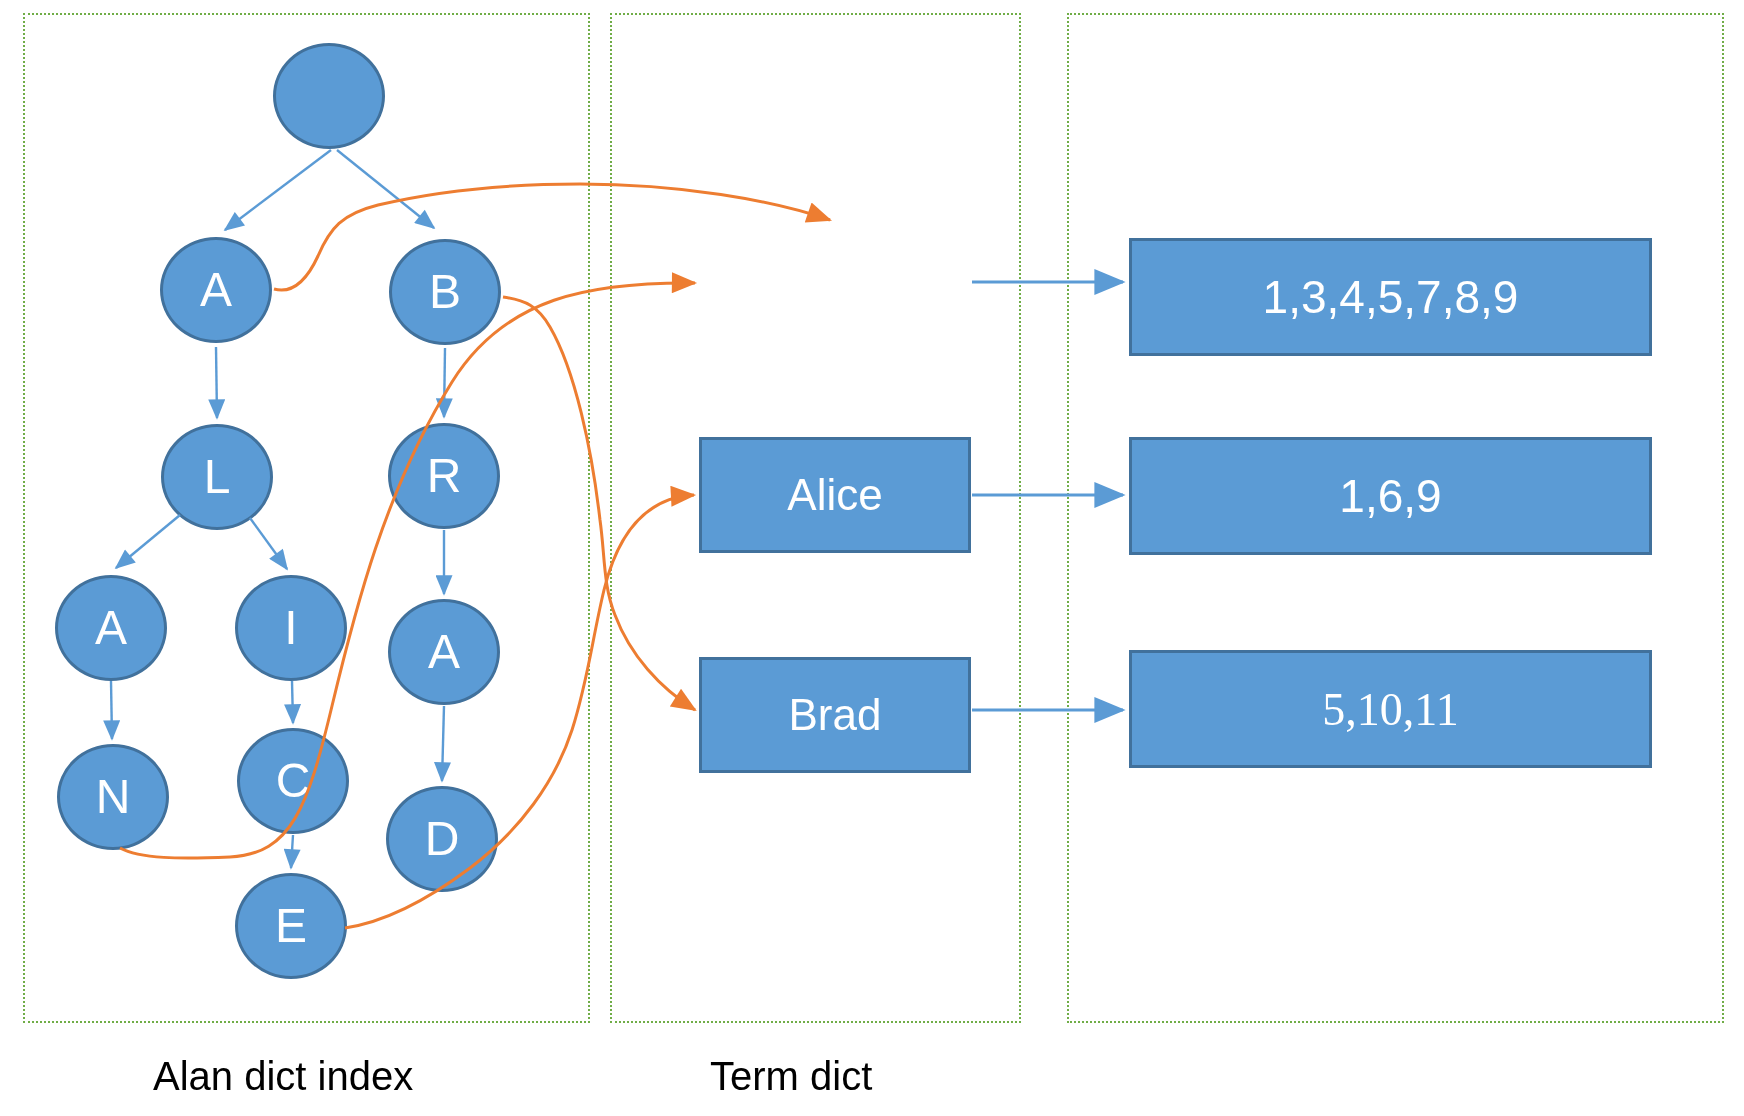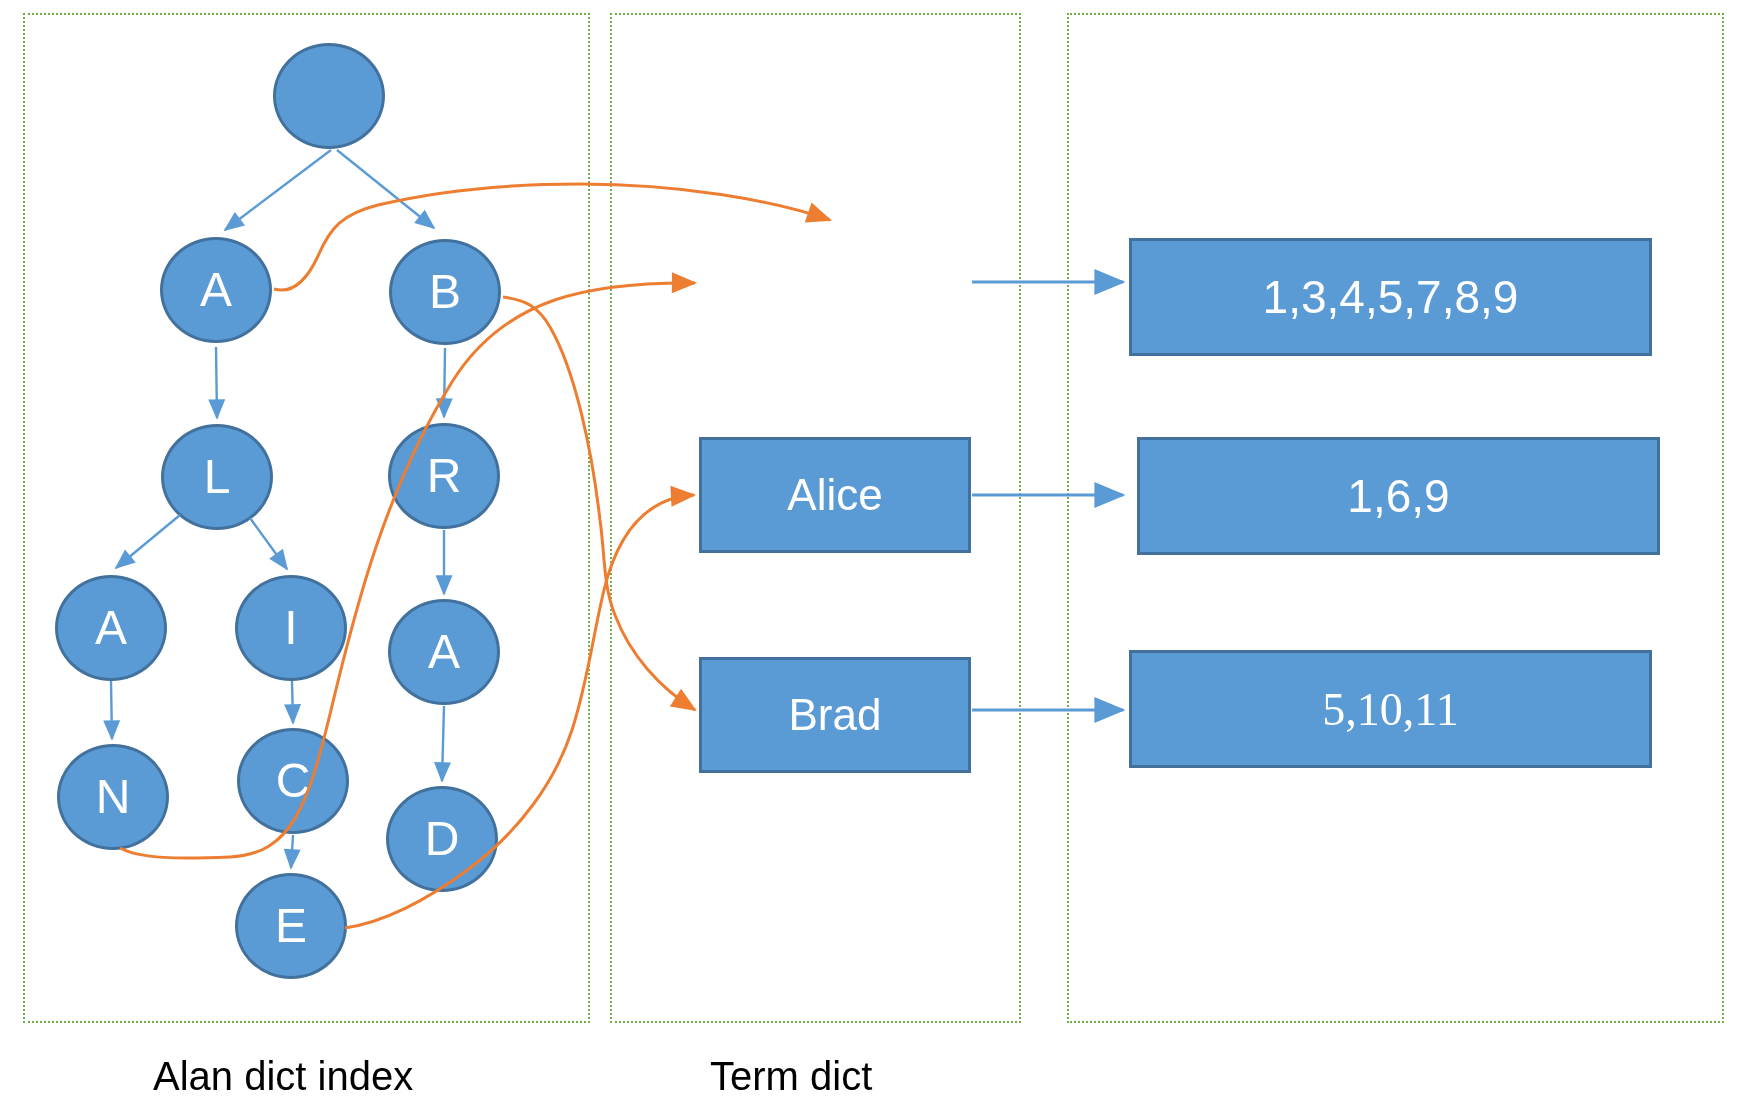--- a/index.html
+++ b/index.html
@@ -135,21 +135,21 @@
   <div class="tbox" style="top:657px;">
       <span>Brad</span>
     </div>
   <div class="tbox" style="top:437px;">
       <span>Alice</span>
     </div>
 
   <div class="ibox" style="top:222px;margin-top:16px;">
       <span>1,3,4,5,7,8,9</span>
     </div>
-  <div class="ibox" style="top:437px;margin-left:8px;">
+  <div class="ibox" style="top:437px;">
       <span>1,6,9</span>
     </div>
   <div class="ibox" style="top:650px;font-family:Liberation Serif, serif;">
       <span>5,10,11</span>
     </div>
 
   <svg id="wires" viewBox="0 0 1744 1116" xmlns="http://www.w3.org/2000/svg">
     <defs>
       <marker id="mTree" markerUnits="userSpaceOnUse" markerWidth="22" markerHeight="17" viewBox="0 0 12 10" refX="11" refY="5" orient="auto">
         <path class="mk-blue" d="M0,0 L12,5 L0,10 Z"></path>

